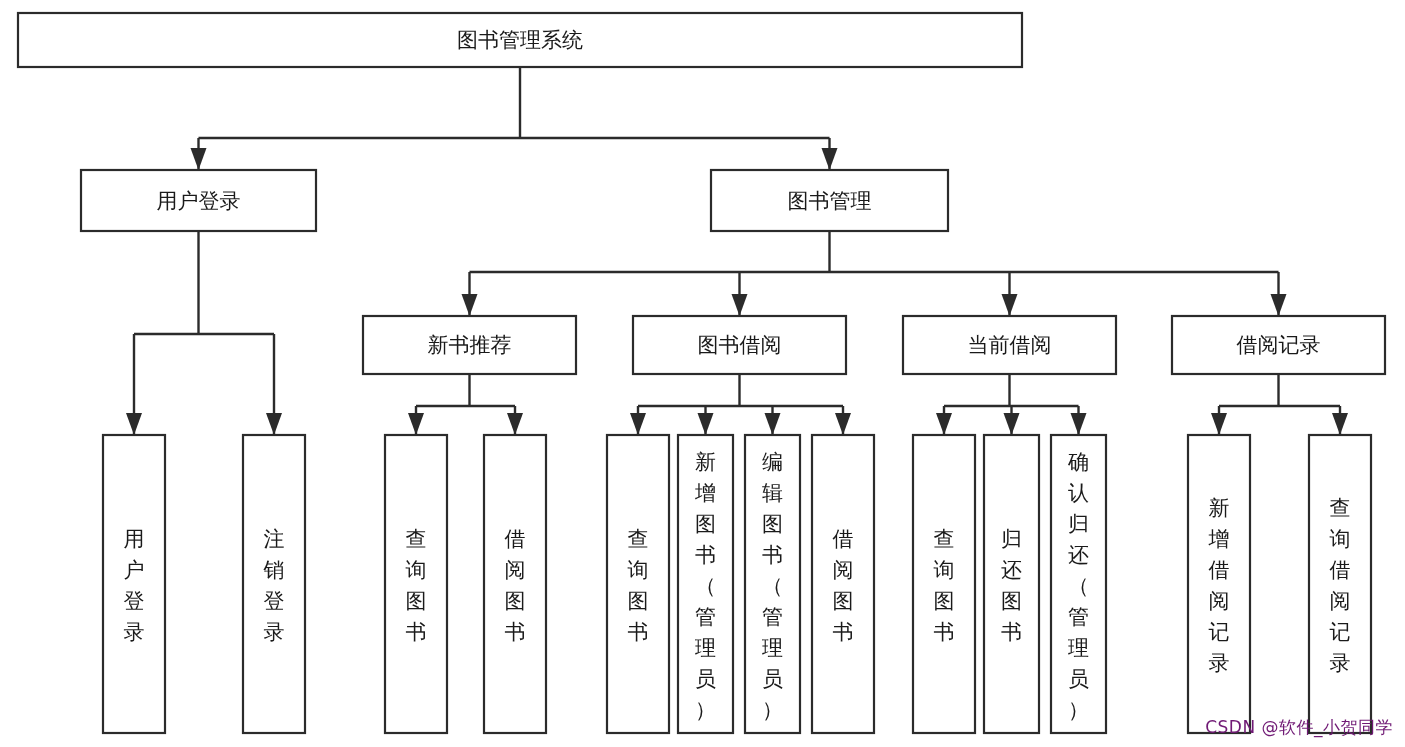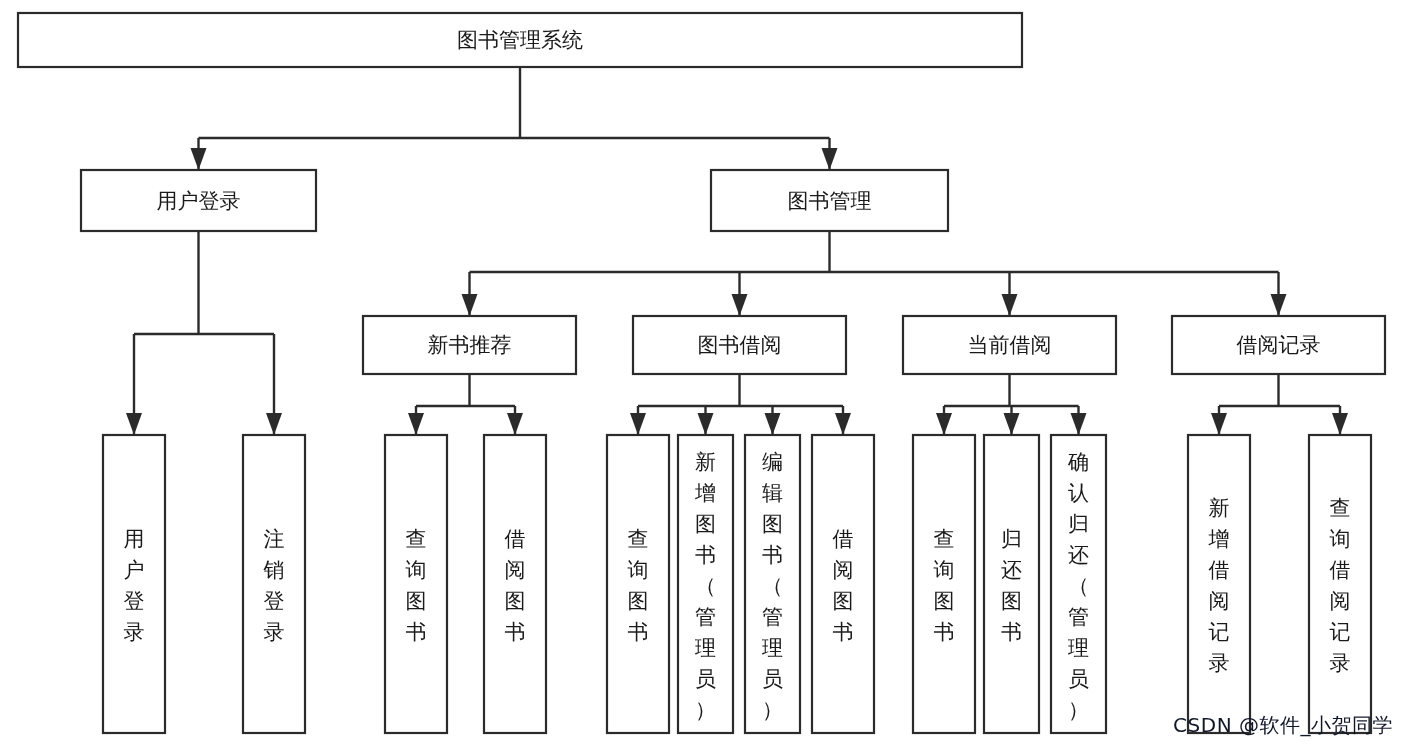--- a/index.html
+++ b/index.html
@@ -48,22 +48,22 @@
   }
   .arrow-head {
     fill: #2b2b2b;
     stroke: none;
   }
   .watermark {
     position: absolute;
     right: 12px;
     bottom: 8px;
     font-family: "DejaVu Sans", "Liberation Sans", sans-serif;
-    font-size: 20px;
-    color: #0f172a;
+    font-size: 17px;
+    color: #701a75;
     letter-spacing: 0.5px;
     white-space: nowrap;
     pointer-events: none;
     margin-left: 14px;
   }
 </style>
 </head>
 <body>
 
 <div id="canvas-wrap">

